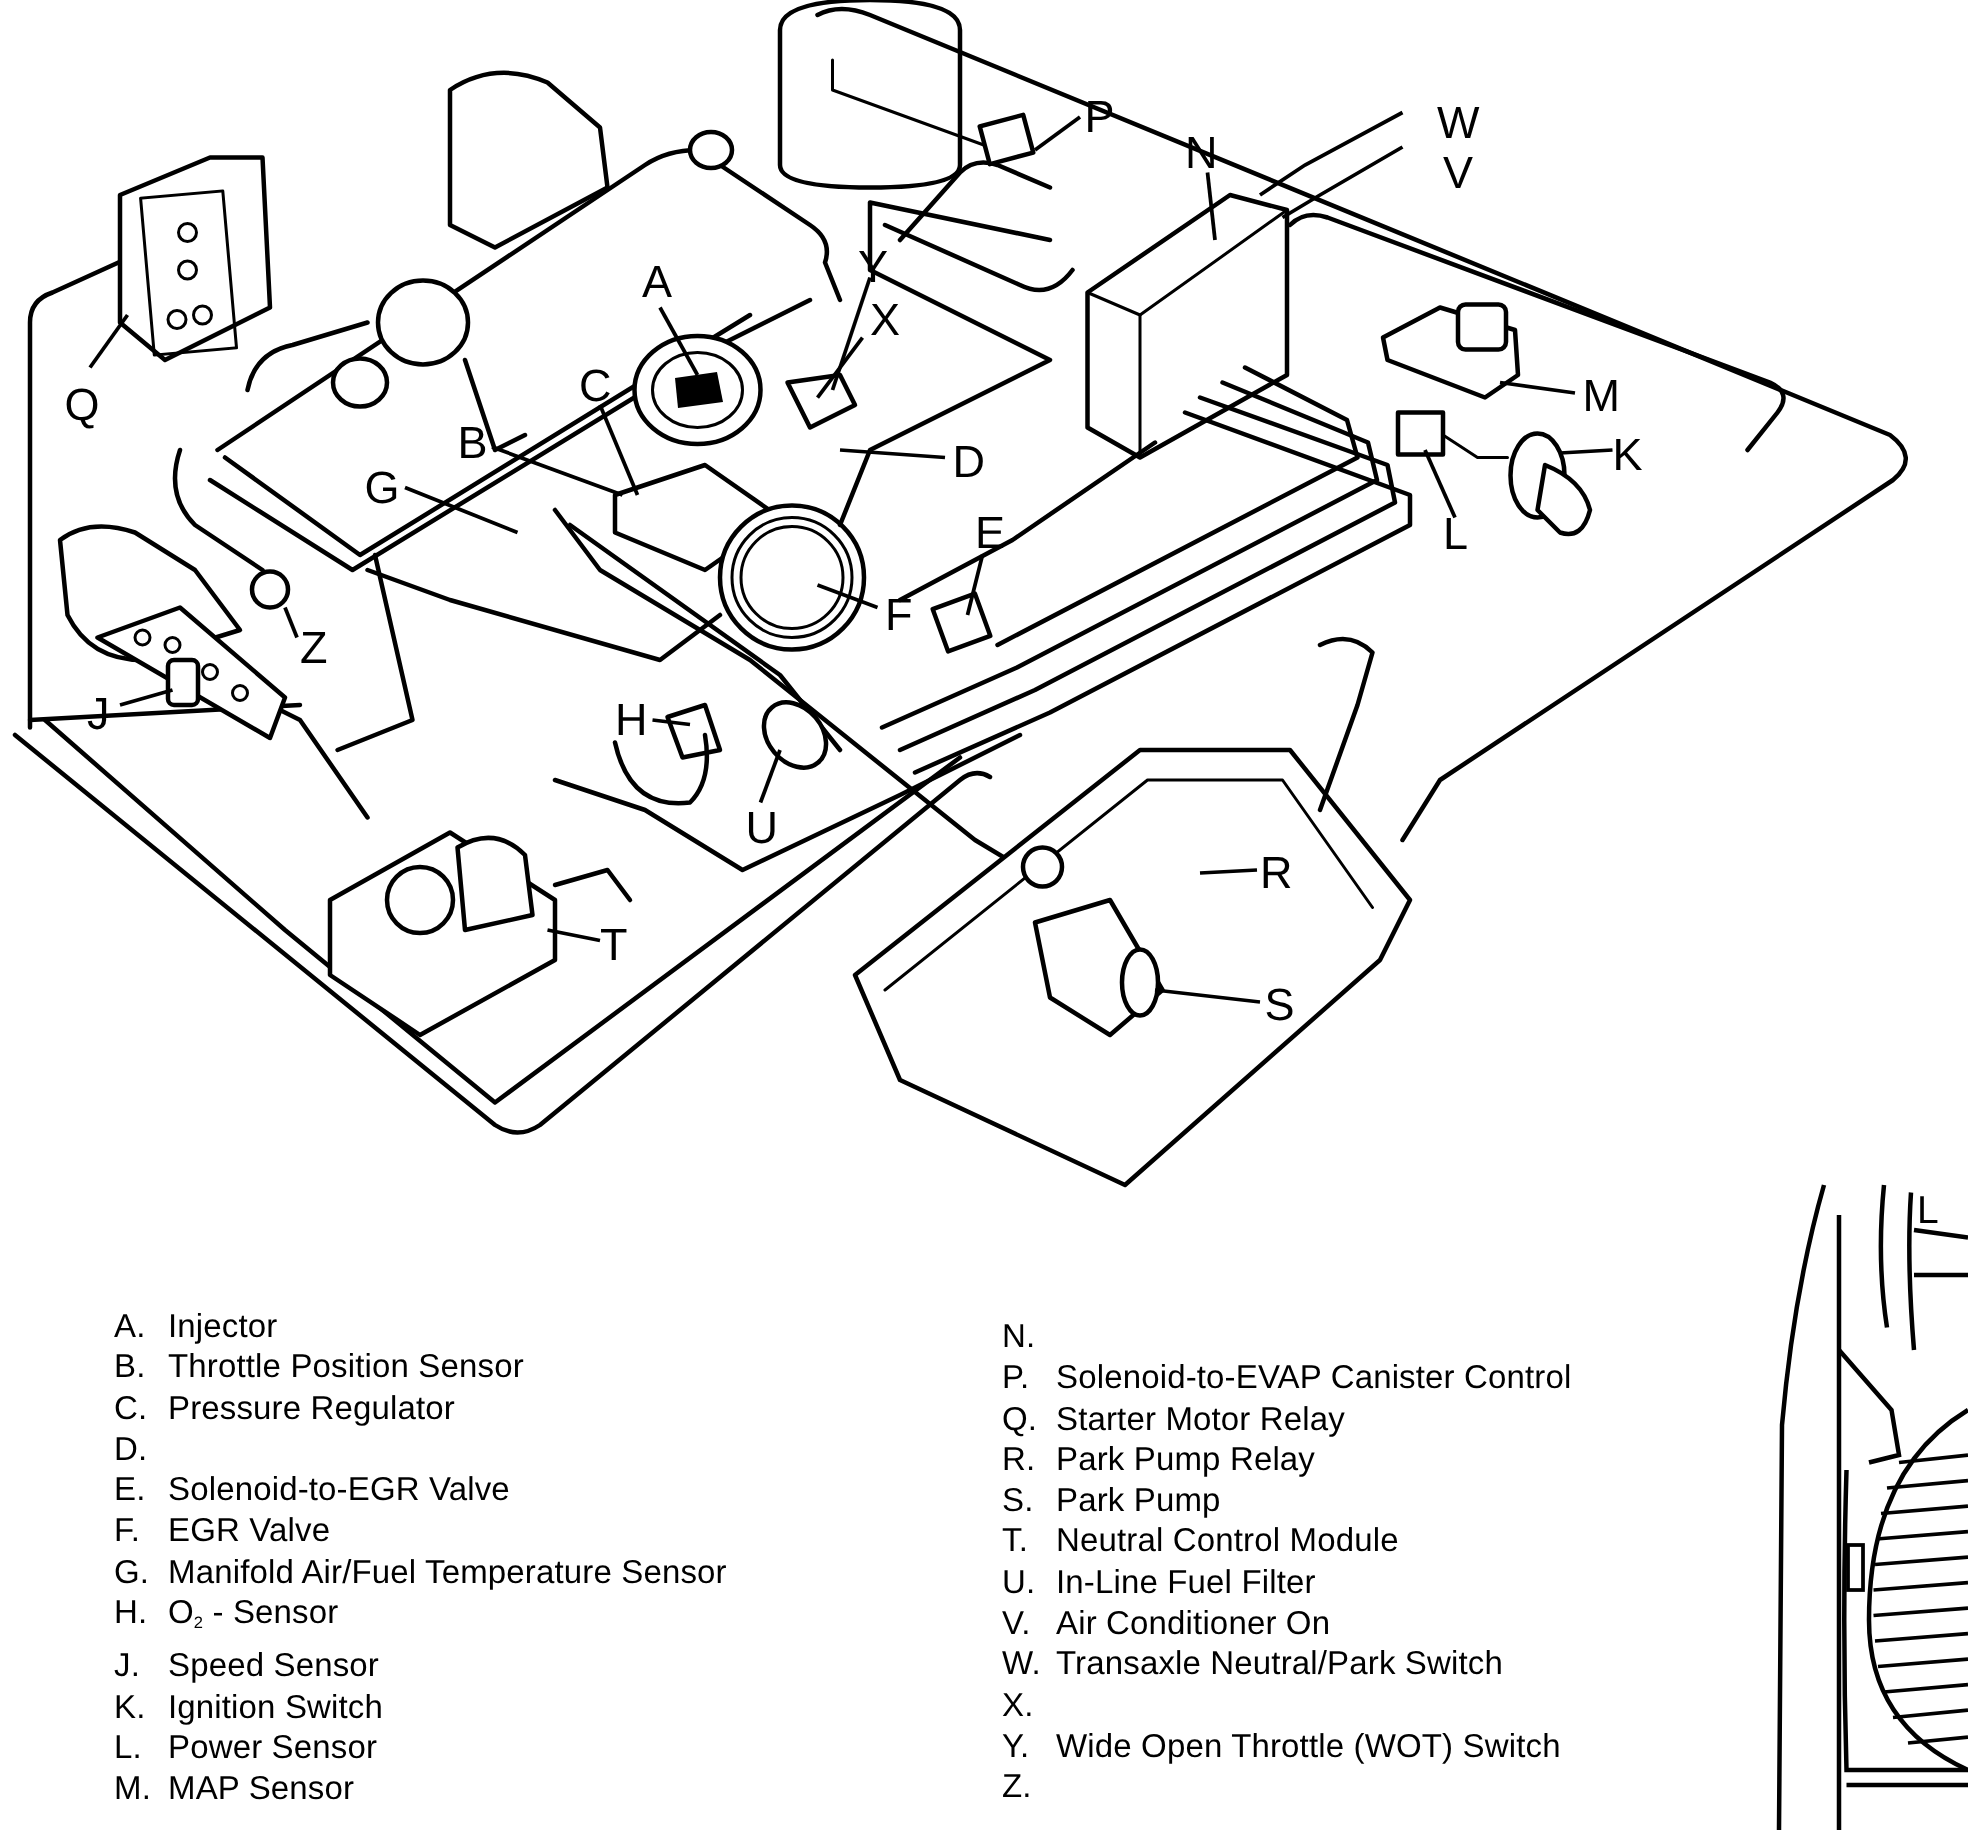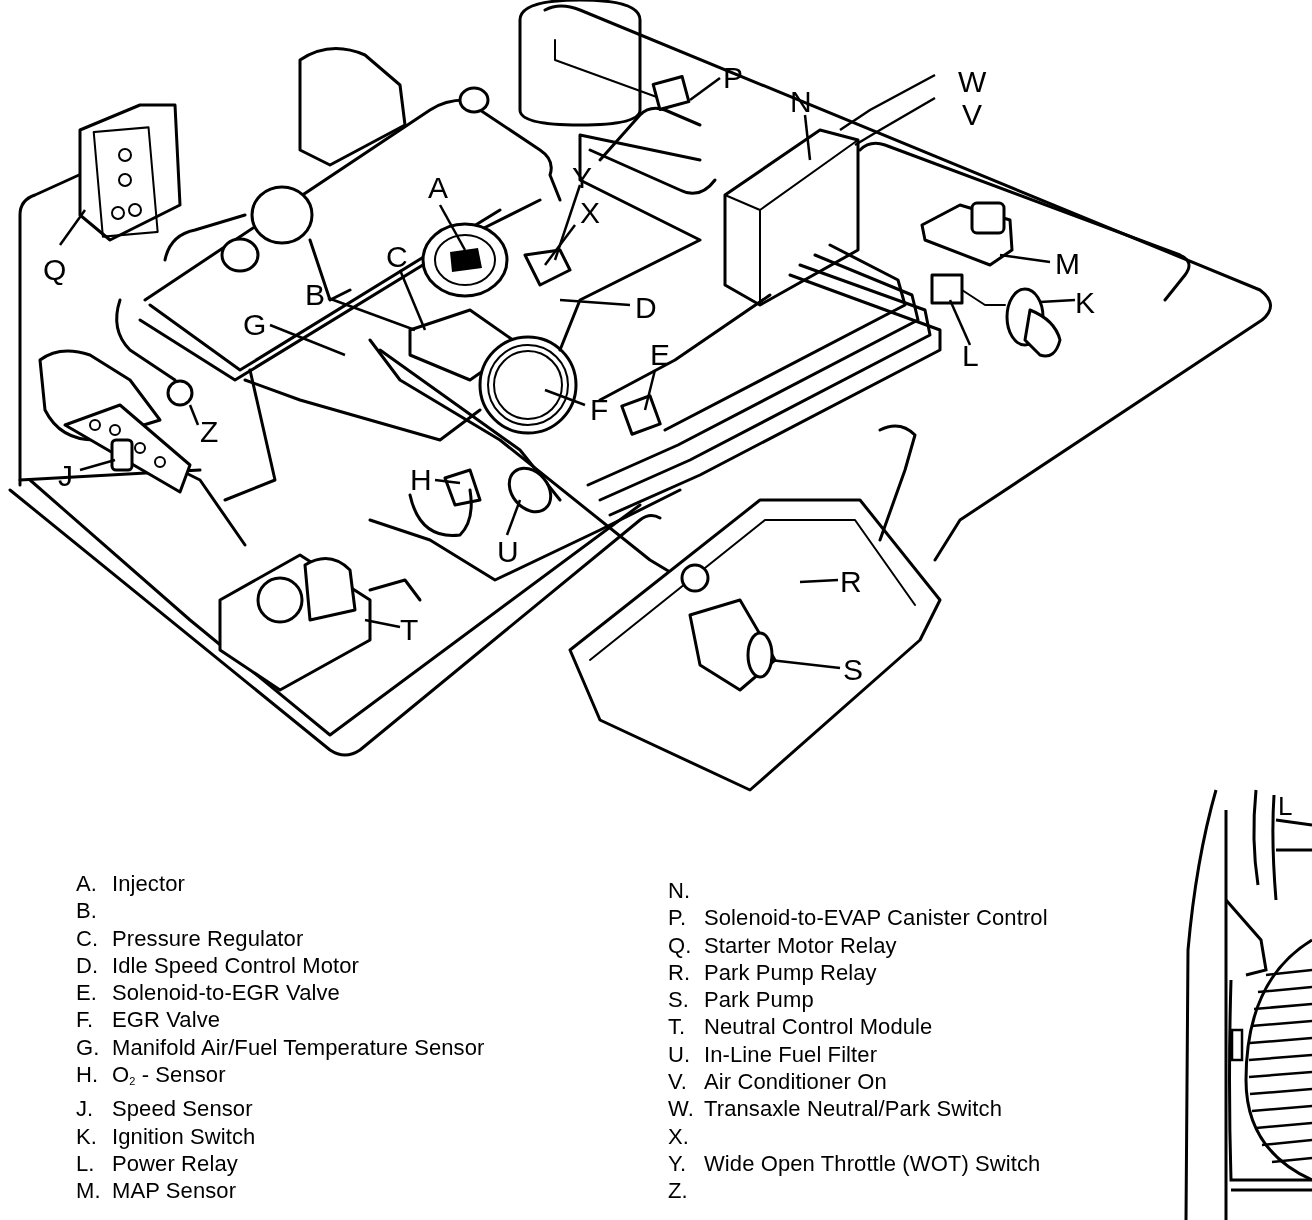--- a/index.html
+++ b/index.html
@@ -237,28 +237,28 @@
   </g>
 </svg>
 
 <div class="legend" id="legend-left">
   <div class="row">
       <span class="key">A.</span>
       <span>Injector</span>
     </div>
   <div class="row">
       <span class="key">B.</span>
+      <span>Throttle Position Sensor</span>
     </div>
   <div class="row">
       <span class="key">C.</span>
       <span>Pressure Regulator</span>
     </div>
   <div class="row">
       <span class="key">D.</span>
-      <span>Idle Speed Control Motor</span>
     </div>
   <div class="row">
       <span class="key">E.</span>
       <span>Solenoid-to-EGR Valve</span>
     </div>
   <div class="row">
       <span class="key">F.</span>
       <span>EGR Valve</span>
     </div>
   <div class="row">
@@ -272,21 +272,21 @@
   <div class="row">
       <span class="key">J.</span>
       <span>Speed Sensor</span>
     </div>
   <div class="row">
       <span class="key">K.</span>
       <span>Ignition Switch</span>
     </div>
   <div class="row">
       <span class="key">L.</span>
-      <span>Power Relay</span>
+      <span>Power Sensor</span>
     </div>
   <div class="row">
       <span class="key">M.</span>
       <span>MAP Sensor</span>
     </div>
 </div>
 
 <div class="legend" id="legend-right">
   <div class="row">
       <span class="key">N.</span>

